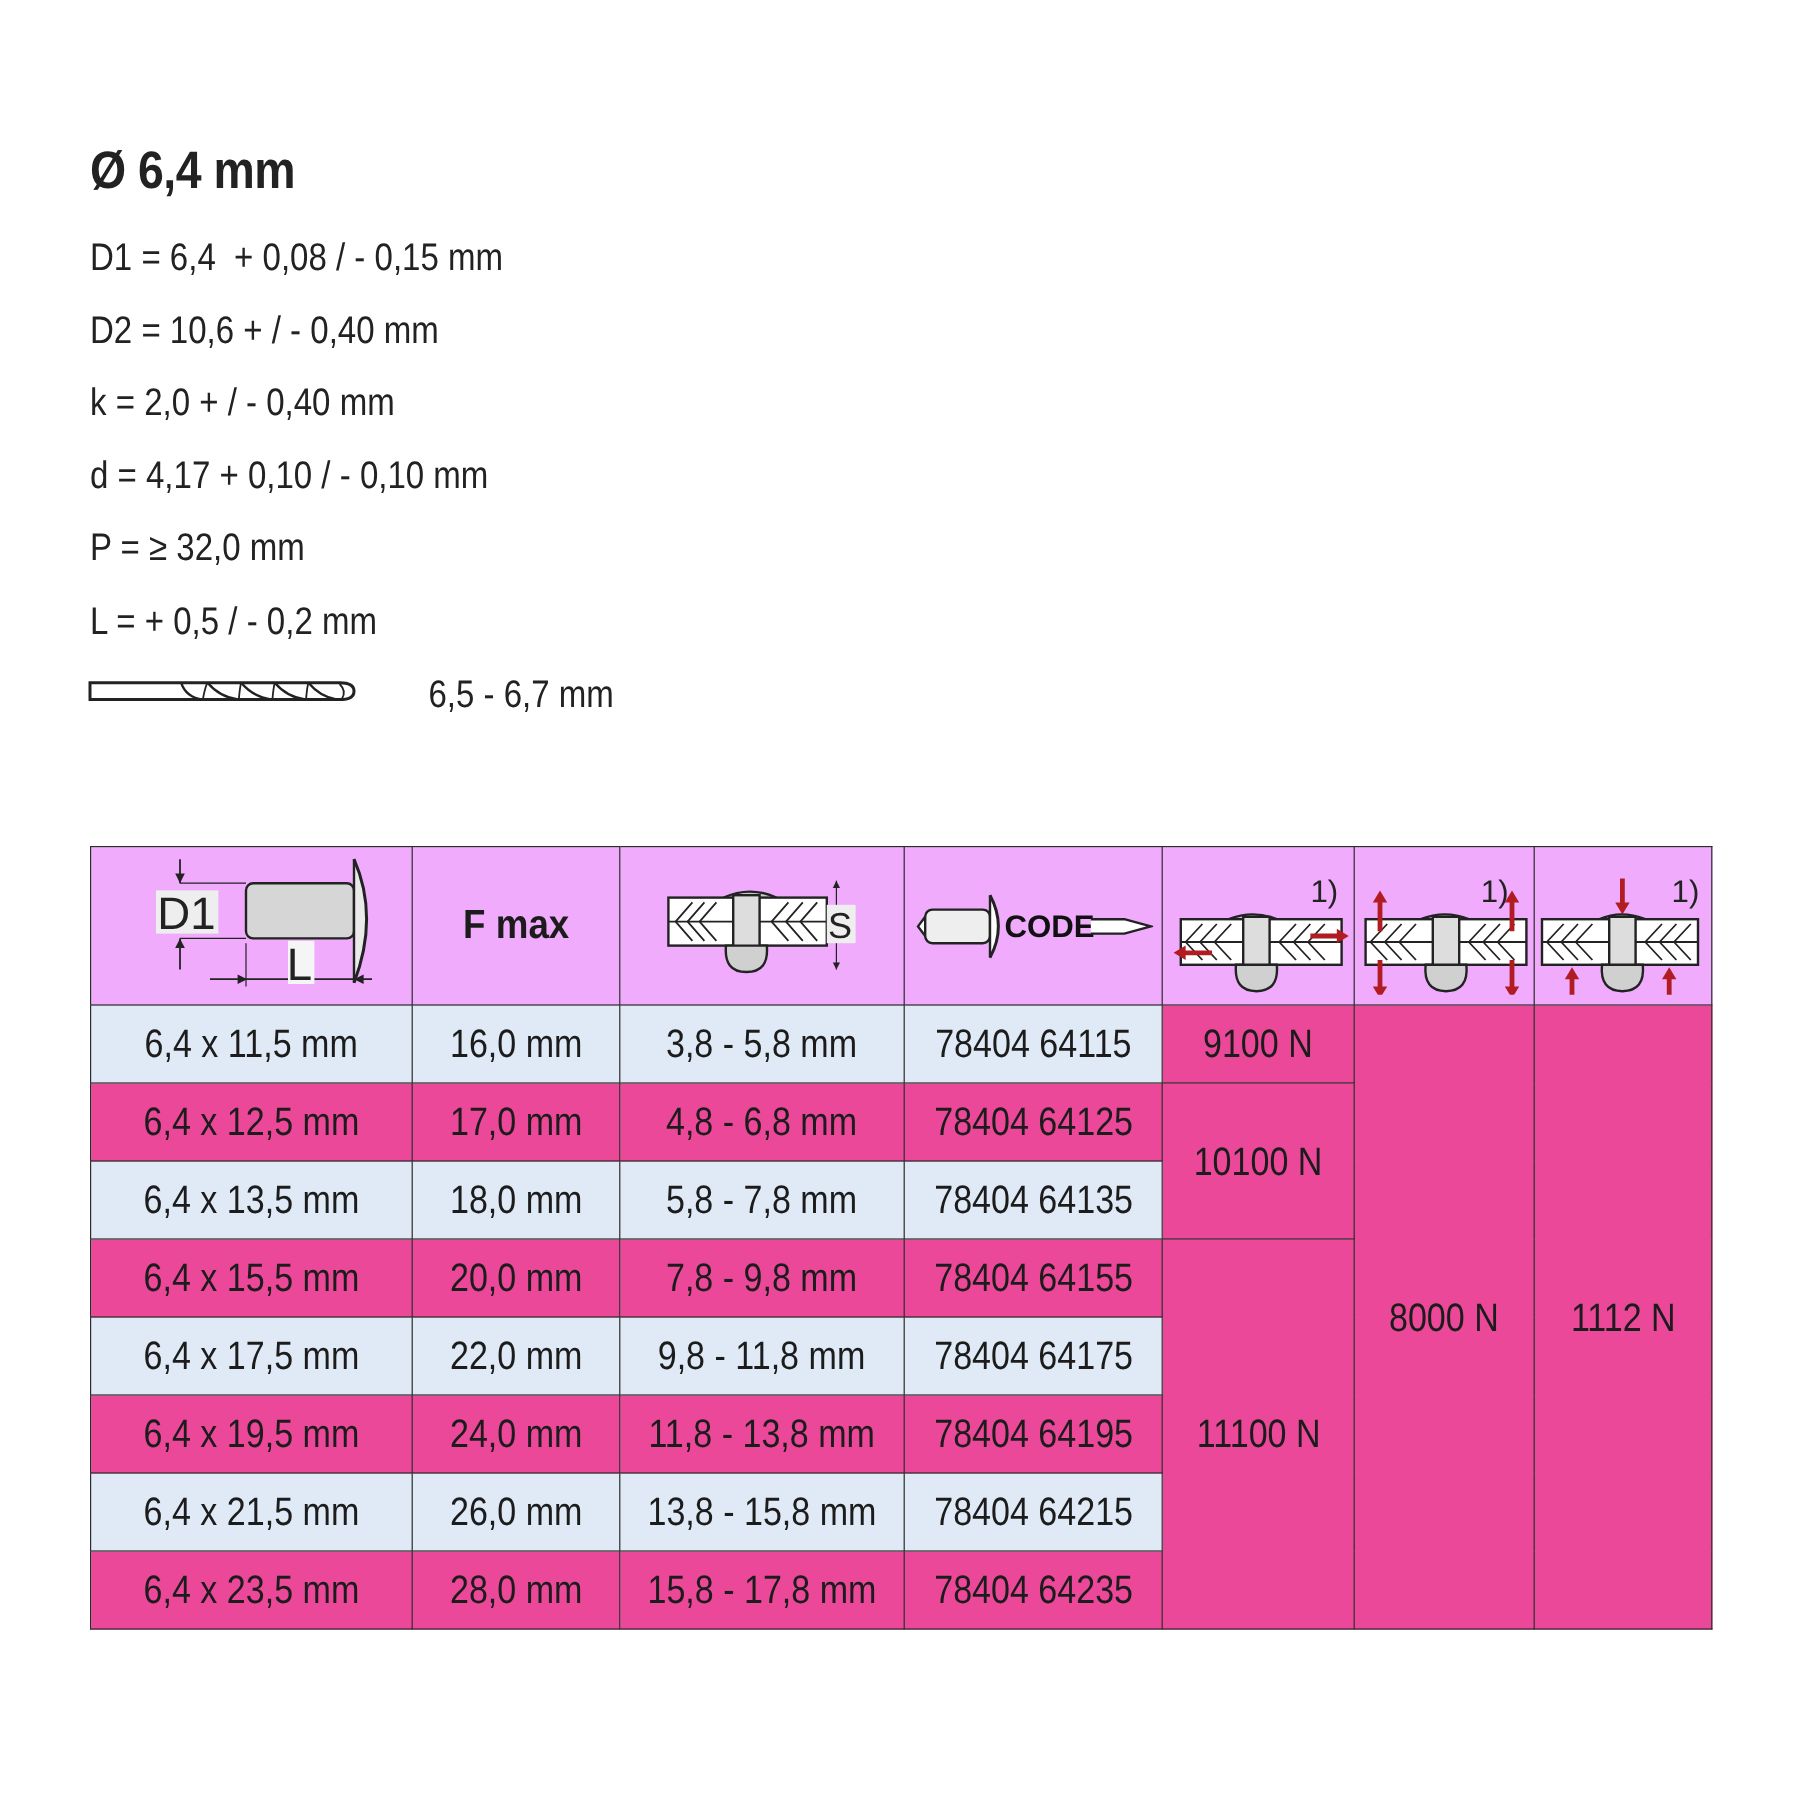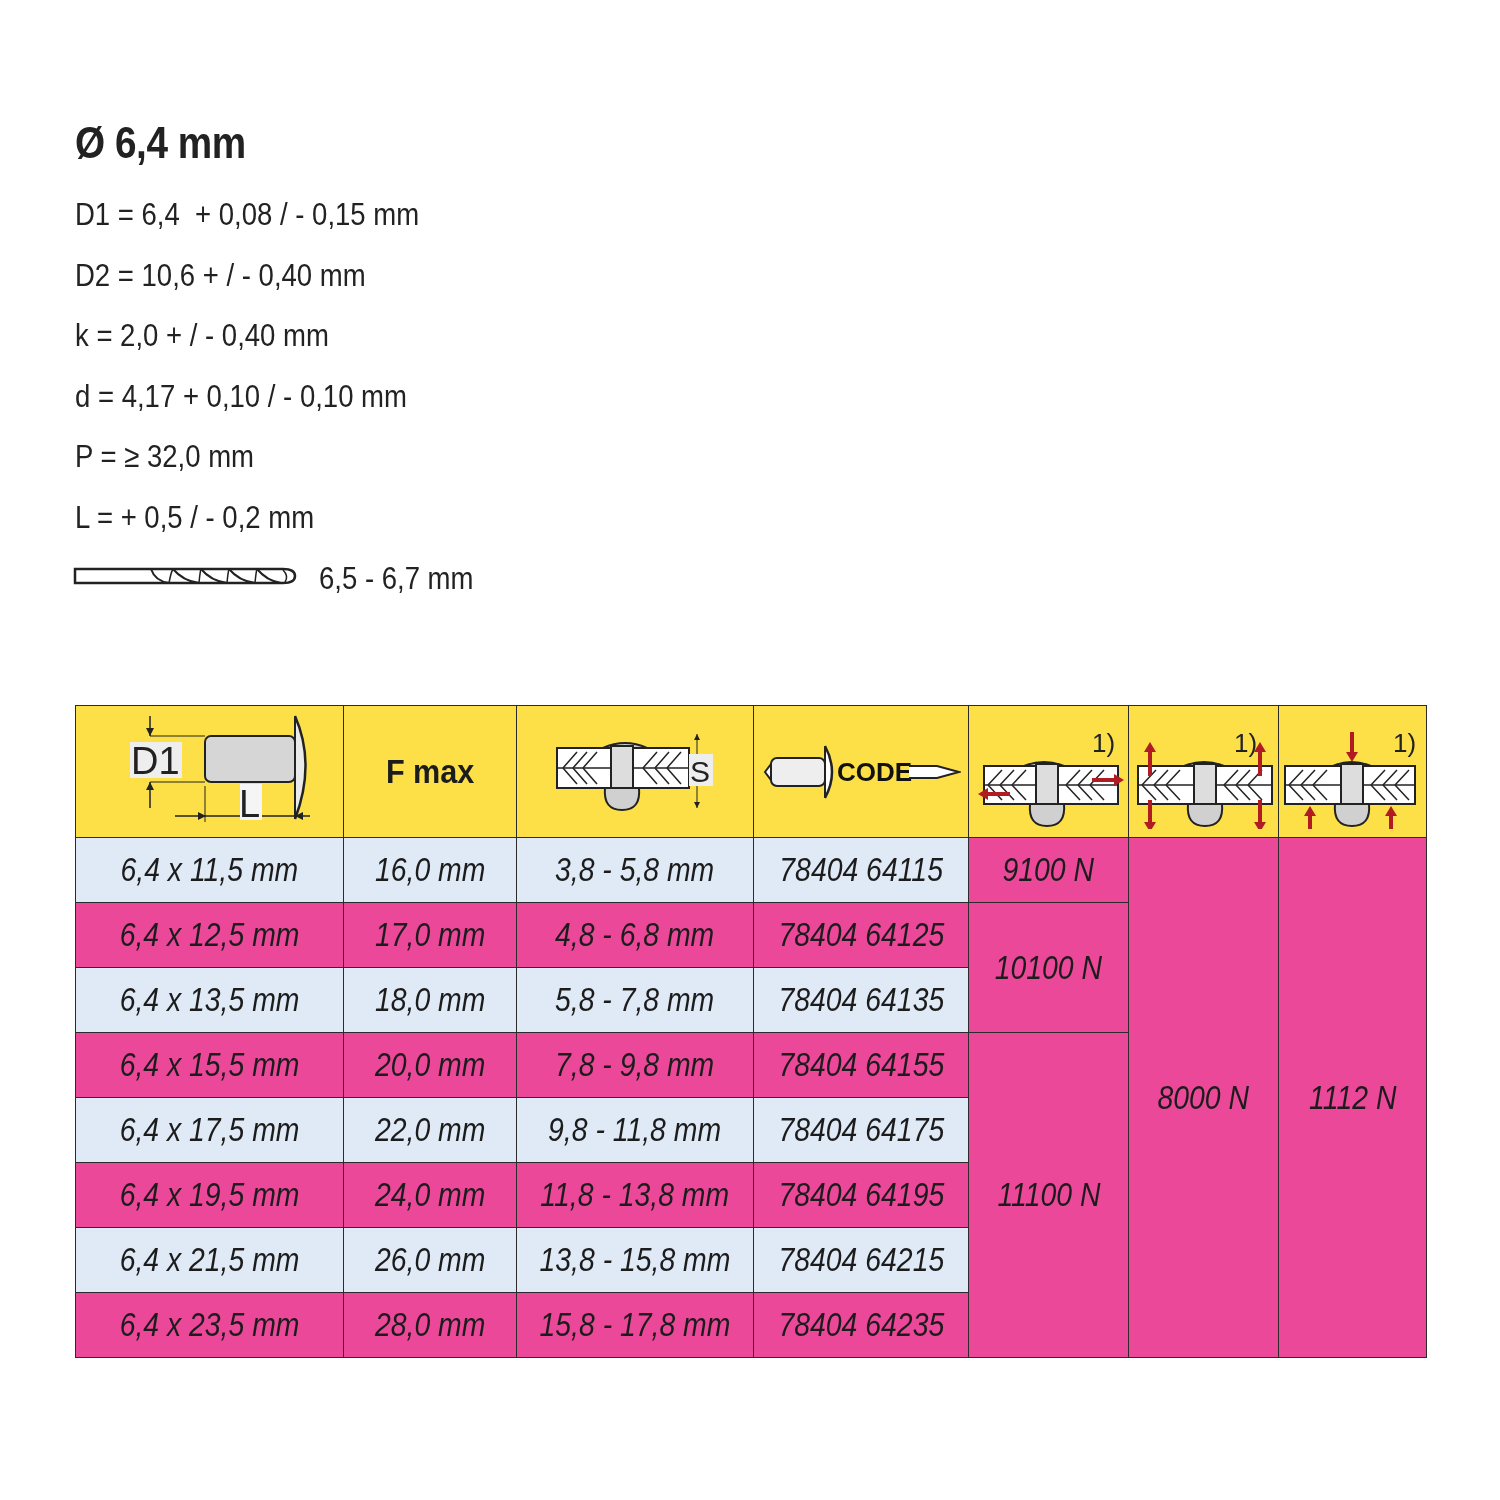--- a/index.html
+++ b/index.html
@@ -2,29 +2,29 @@
 <html><head>
 <meta charset="utf-8">
 <style>
   html, body { margin: 0; padding: 0; background: #ffffff; }
   body { width: 1500px; height: 1500px; position: relative; overflow: hidden;
          font-family: "Liberation Sans", "DejaVu Sans", sans-serif; color: #1e1e1e; }
   .title { position: absolute; left: 75px; top: 118px; font-size: 44px; font-weight: bold;
            letter-spacing: -0.5px; color: #222; transform: scaleX(0.88); transform-origin: left; }
   .spec { position: absolute; left: 75px; font-size: 32px; color: #222;
           transform: scaleX(0.86); transform-origin: left; white-space: pre; }
-  .drill-row { position: absolute; left: 73px; top: 560px; height: 36px; display: flex; align-items: center; }
+  .drill-row { position: absolute; left: 73px; top: 560px; height: 36px; display: flex; align-items: center; gap: 38px; }
   .drill-text { font-size: 32px; color: #222; margin-left: 20px; transform: scaleX(0.86); transform-origin: left; white-space: pre; }
 
   table.spec-table { position: absolute; left: 75px; top: 705px; border-collapse: collapse;
                      table-layout: fixed; width: 1351px; }
   .spec-table td { border: 1.5px solid #2b2b2b; text-align: center; vertical-align: middle;
                    padding: 0; font-size: 33px; color: #1c1c1c; }
-  .spec-table tr.head td { height: 131px; background: #fde047; text-align: center; }
-  .spec-table tr.row td { height: 64px; font-style: italic; }
+  .spec-table tr.head td { height: 131px; background: #f0abfc; text-align: center; }
+  .spec-table tr.row td { height: 64px; }
   .spec-table tr.shade td.c { background: #dfeaf6; }
   .spec-table tr.plain td.c { background: #ec4899; }
   .spec-table td.merged { background: #ec4899; }
   .cell-text { display: inline-block; transform: scaleX(0.86); white-space: pre; }
   .fmax { font-size: 34px; font-weight: bold; display: inline-block; transform: scaleX(0.9); }
   .icon { display: block; margin: 0 auto; }
 </style>
 </head>
 <body>
 

